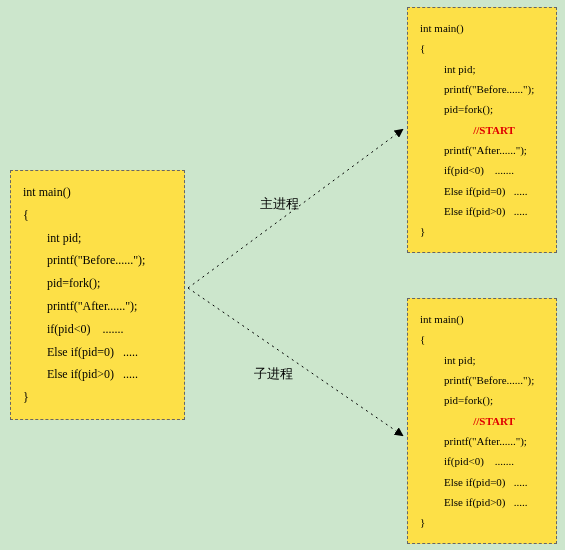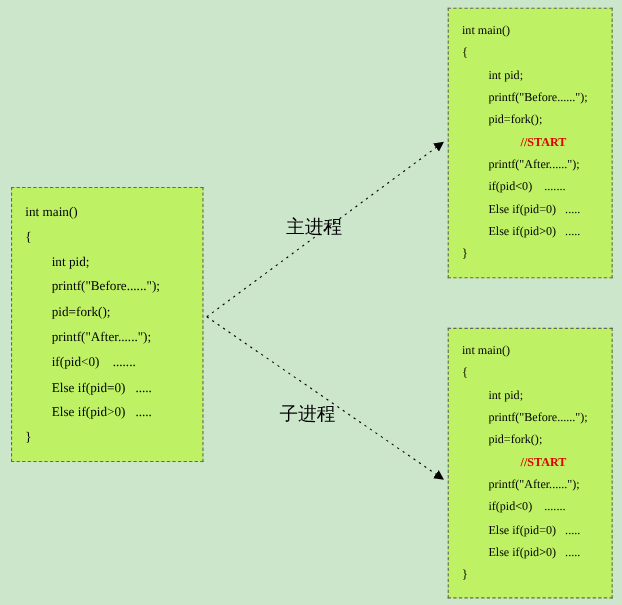--- a/index.html
+++ b/index.html
@@ -9,32 +9,32 @@
     background: #cce6cc;
     font-family: "SimSun", "Times New Roman", serif;
     font-size: 12px;
     width: 565px;
     height: 550px;
     position: relative;
     overflow: hidden;
   }
   .code-box {
     position: absolute;
-    background: #bef264;
+    background: #fde047;
     border: 1px dashed #666;
     padding: 10px 12px;
     line-height: 1.9;
     color: #000;
   }
   .code-line { white-space: pre; }
   .indent { padding-left: 24px; }
   .start-comment { color: #e00000; font-weight: bold; text-align: center; }
   .edge-label {
     position: absolute;
-    font-size: 17px;
+    font-size: 13px;
     color: #000;
   }
   svg.overlay {
     position: absolute;
     left: 0; top: 0;
     width: 565px; height: 550px;
     pointer-events: none;
   }
 </style>
 </head>

